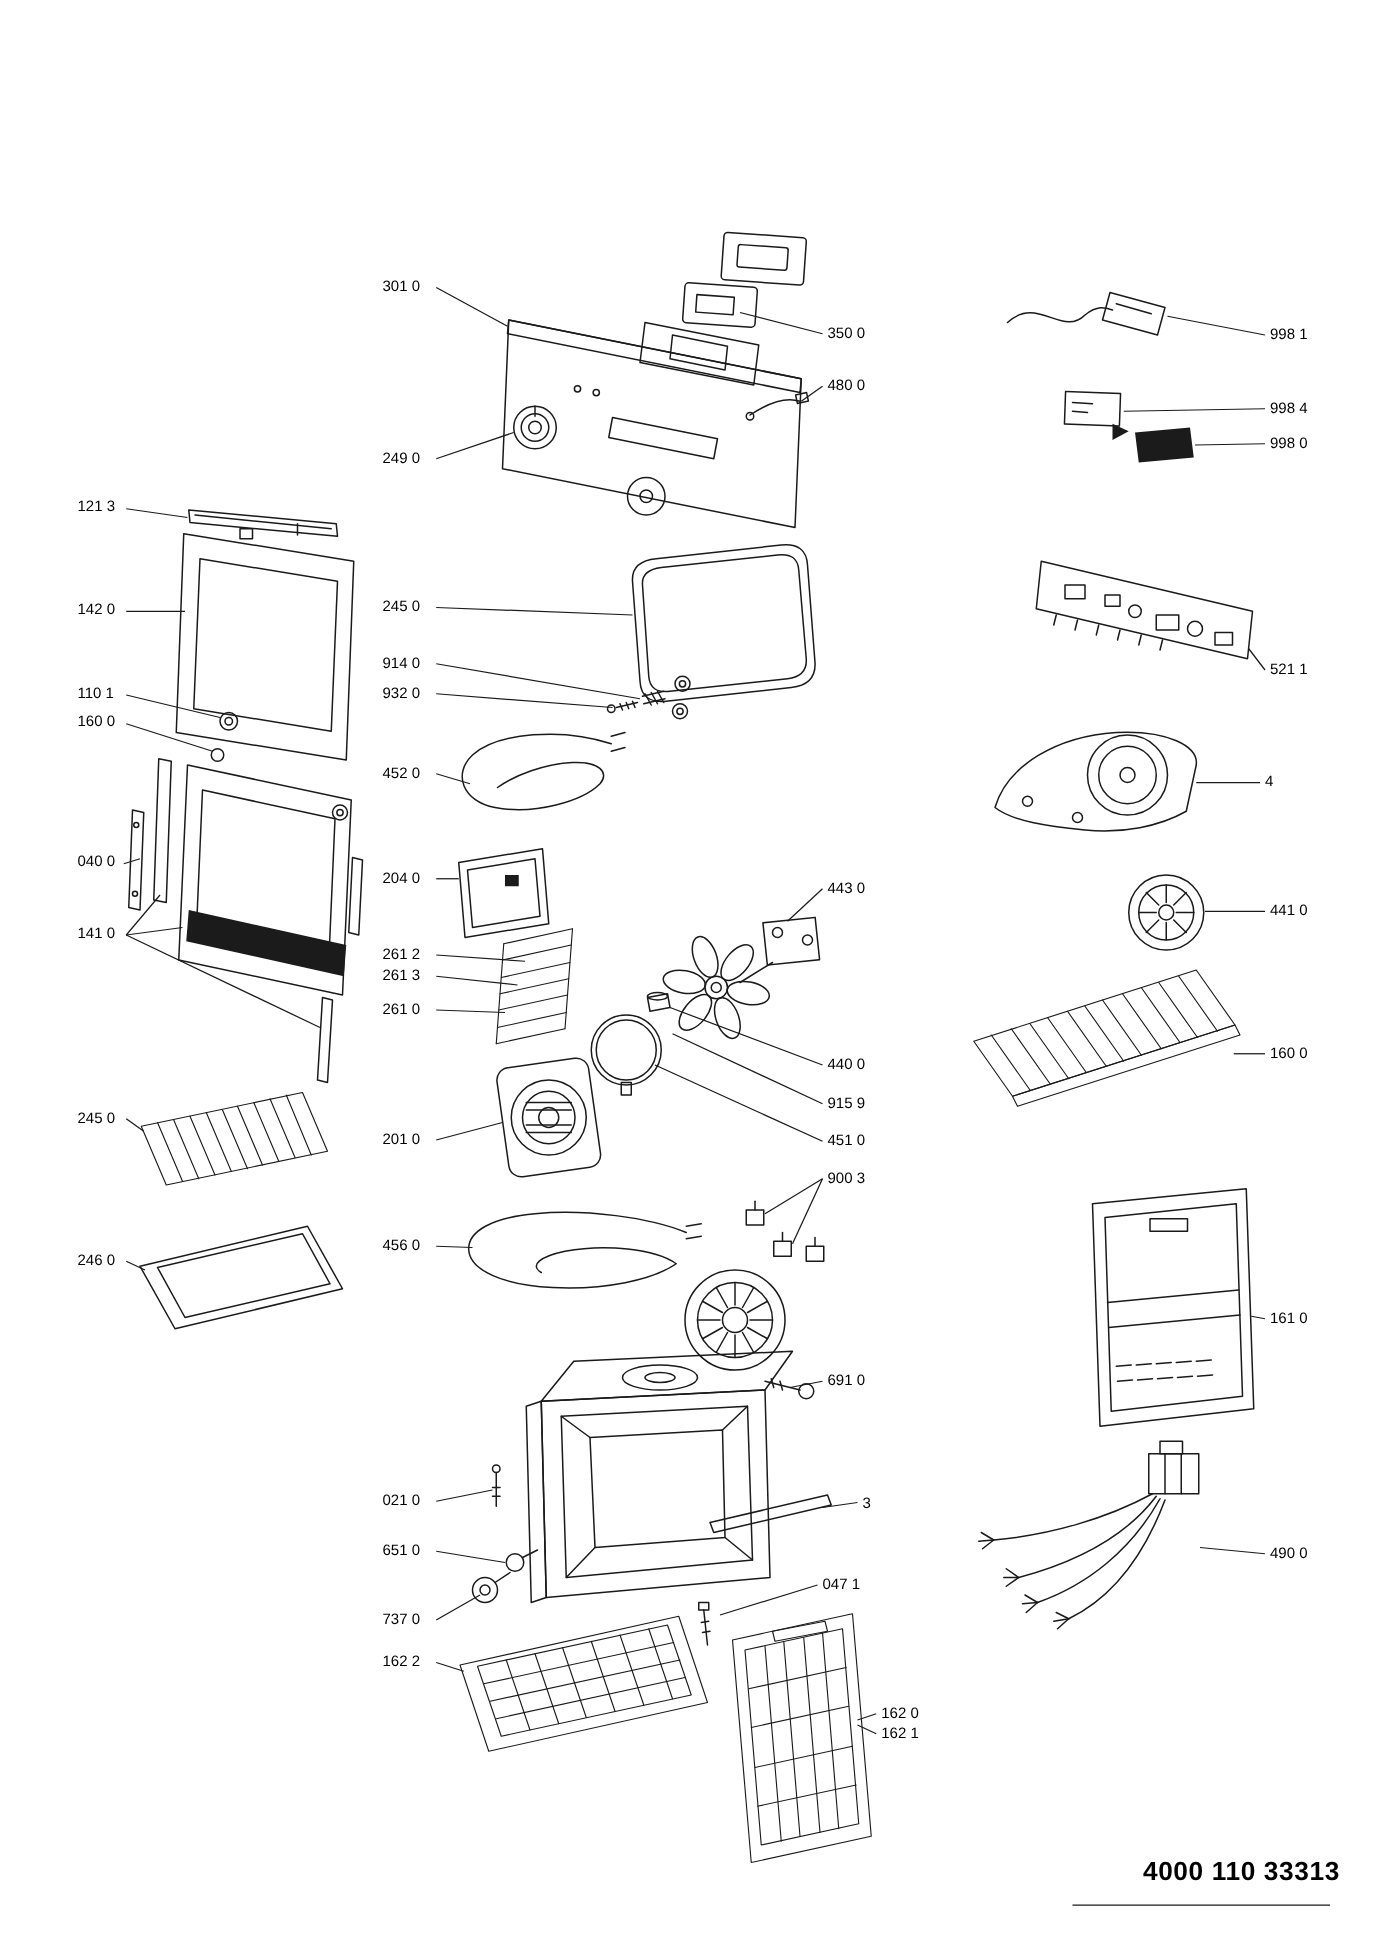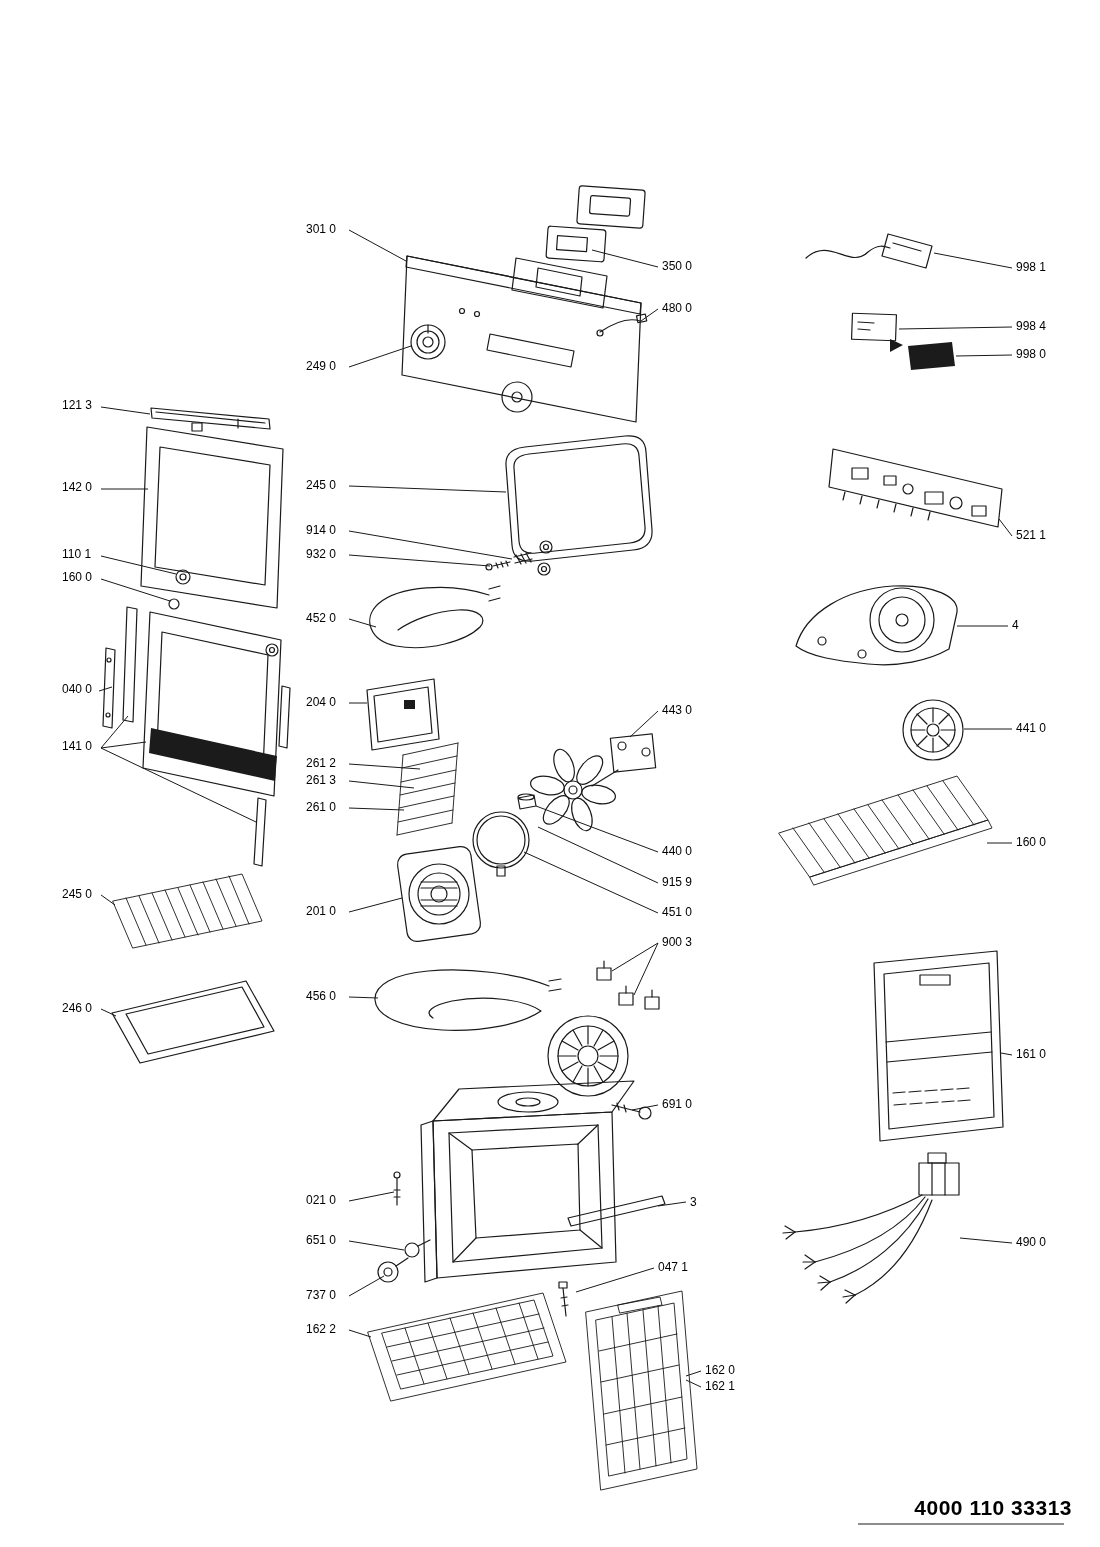--- a/index.html
+++ b/index.html
@@ -10,21 +10,21 @@
     background:#ffffff; overflow:hidden;
   }
   .diagram-svg { position:absolute; left:0; top:0; }
   .part-label {
     position:absolute; font-size:12px; line-height:1.1;
     color:#000000; white-space:nowrap;
   }
   .doc-number {
     position:absolute; left:862px; top:1486px; width:210px;
     text-align:right; font-size:21px; font-weight:bold;
-    color:#000; letter-spacing:0.5px;margin-top:10px;
+    color:#000; letter-spacing:0.5px;
   }
   
   .part { stroke:#1a1a1a; stroke-width:1.2; fill:none;
           stroke-linecap:round; stroke-linejoin:round; }
   .part .fill-dark { fill:#1b1b1b; stroke:none; }
   .leader { stroke:#1a1a1a; stroke-width:1; fill:none; }
   .thin { stroke-width:0.9; }
 </style>
 </head>
 <body>

